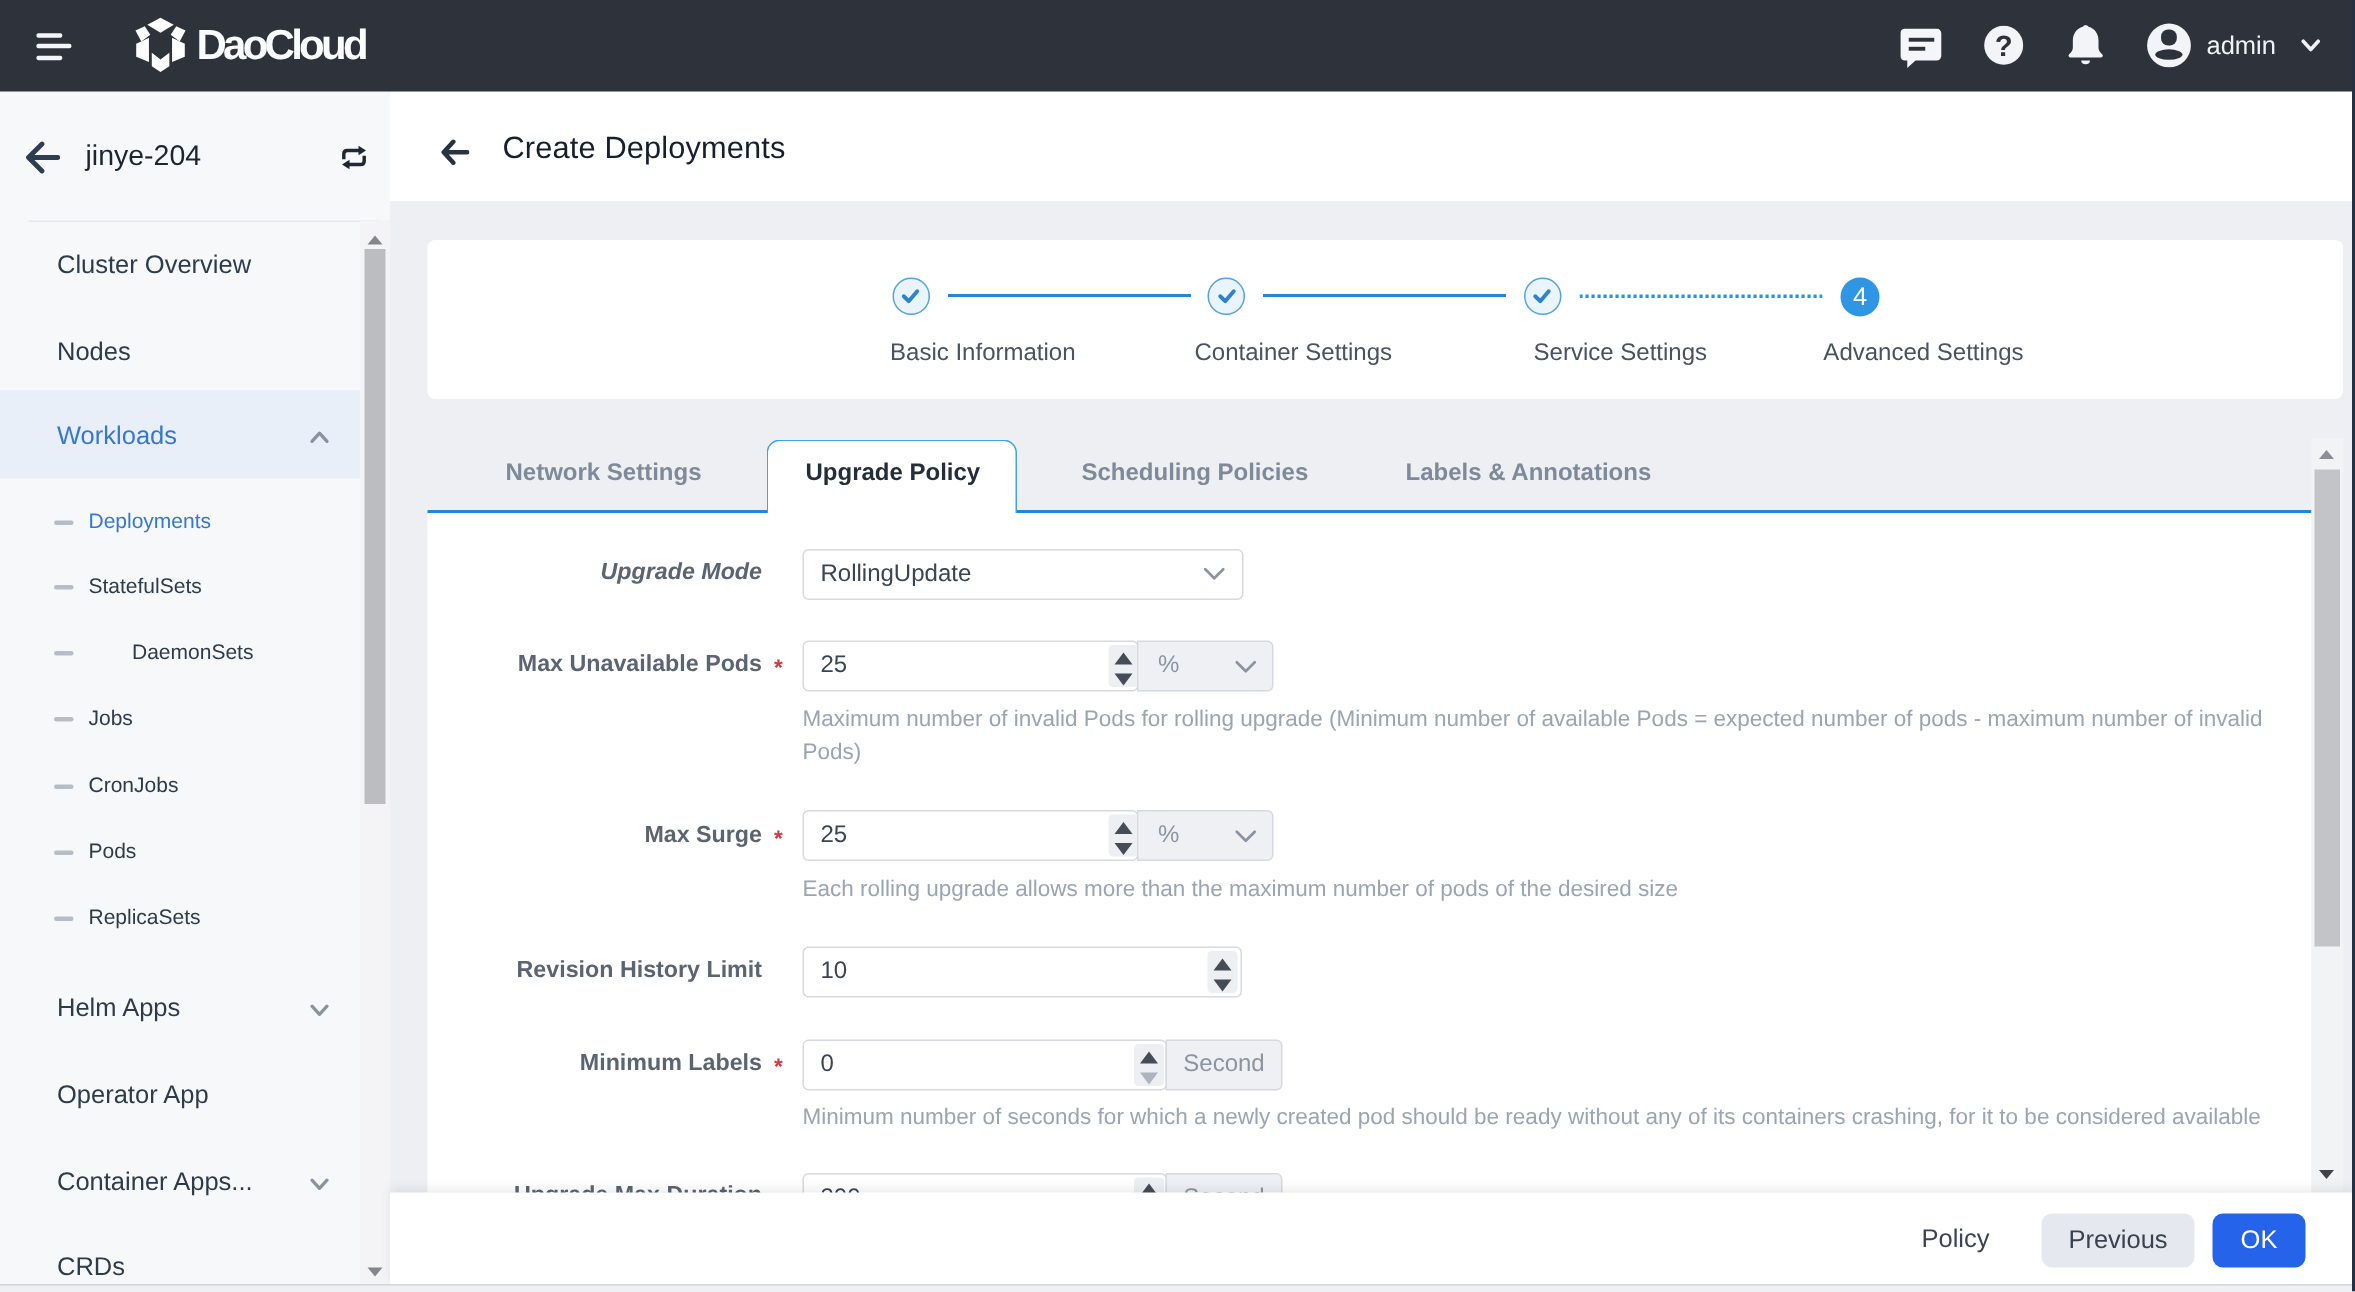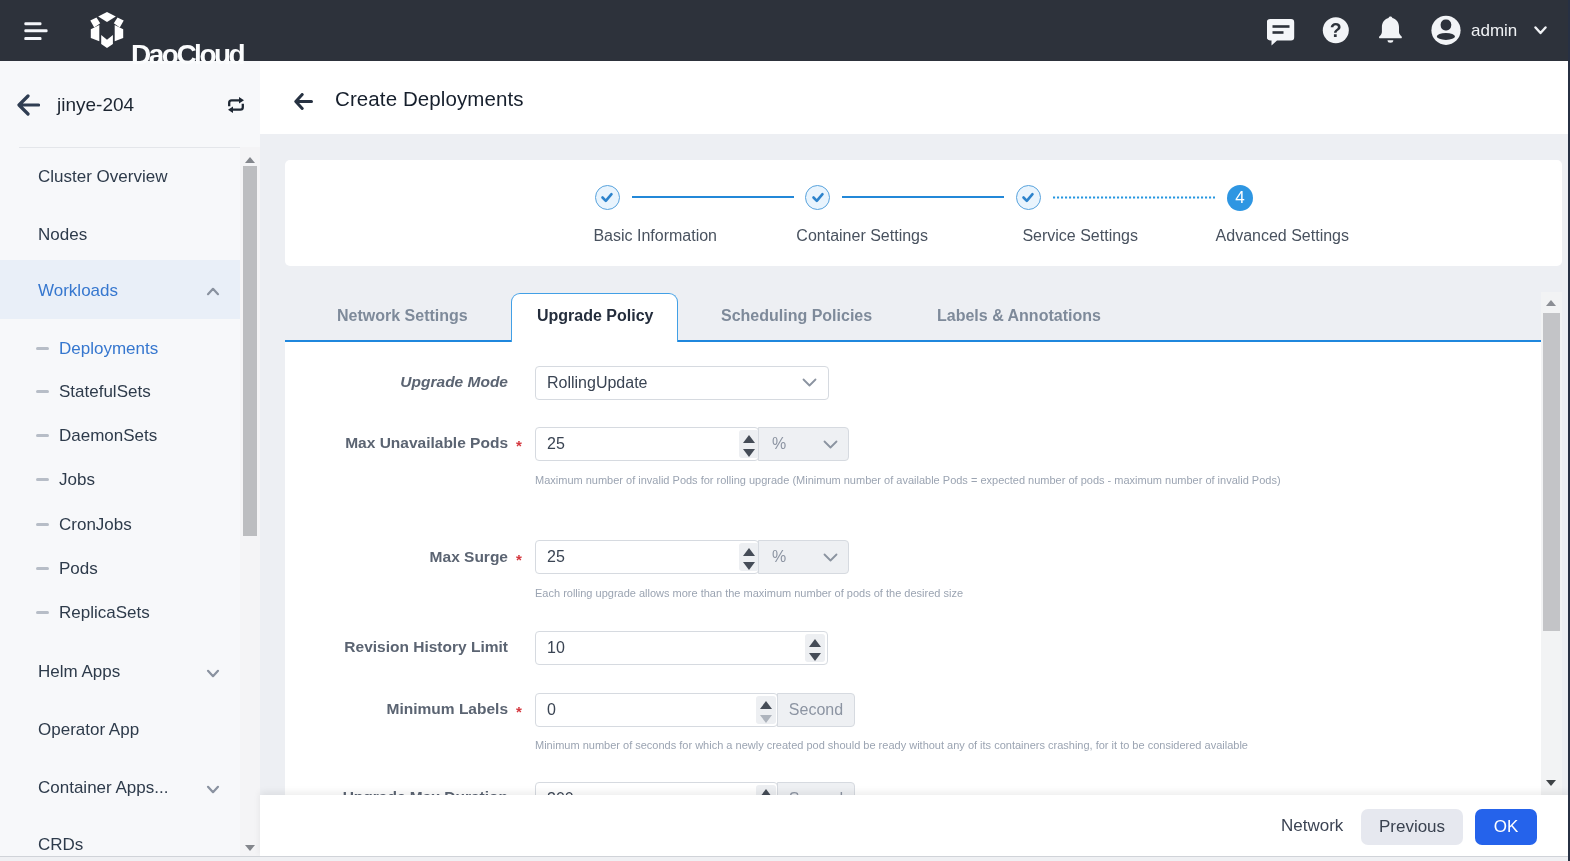--- a/index.html
+++ b/index.html
@@ -2,29 +2,29 @@
 <html><head>
 <meta charset="utf-8">
 <style>
 * { margin:0; padding:0; box-sizing:border-box; }
 html,body { width:1570px; height:861px; overflow:hidden; font-family:"Liberation Sans", sans-serif; }
 body { position:relative; background:#edeff3; }
 .abs { position:absolute; }
 
 
 #navbar { left:0; top:0; width:1570px; height:61px; background:#2d323b; z-index:50; }
-#brand { left:131px; top:14px; font-size:28px; font-weight:bold; color:#fbfcfd; letter-spacing:-2.5px;margin-top:25px; }
+#brand { left:131px; top:14px; font-size:28px; font-weight:bold; color:#fbfcfd; letter-spacing:-2.5px; }
 .nav-admin { left:1471px; top:21px; font-size:17px; color:#f0f2f5; font-weight:500; }
 
 
 #sidebar { left:0; top:61px; width:260px; height:796px; background:#f7f8fa; z-index:10; }
 .side-title { left:57px; top:33px; font-size:19px; font-weight:500; color:#1c2531; }
 .side-div { left:19px; top:86px; width:234px; height:1px; background:#e4e6ea; }
 .mi { position:absolute; left:38px; font-size:17px; color:#2e3b4b; }
-.mi-sub { position:absolute; left:59px; font-size:17px; color:#2e3b4b;text-align:center; }
+.mi-sub { position:absolute; left:59px; font-size:14px; color:#2e3b4b;text-align:center; }
 .dash { position:absolute; left:36px; width:13px; height:3px; border-radius:2px; background:#b7bdc7; }
 .blue { color:#3677cf !important; }
 #wl-hl { left:0; top:199px; width:240px; height:59px; background:#e9eff8; }
 .chev { position:absolute; width:14px; height:14px; }
 
 
 #mheader { left:260px; top:61px; width:1310px; height:73px; background:#ffffff; }
 #mtitle { left:335px; top:87px; font-size:20.5px; font-weight:500; color:#161f2c; letter-spacing:0.1px; }
 
 
@@ -37,21 +37,21 @@
 .tab { position:absolute; top:307px; font-size:16px; font-weight:bold; color:#7e8a9a; }
 #activetab { left:511px; top:293px; width:167px; height:49px; background:#ffffff; border:1px solid #42a0e6; border-bottom:none; border-radius:9px 9px 0 0; z-index:3; }
 #tabline { left:285px; top:340px; width:1256px; height:2px; background:#1f87dd; z-index:2; }
 #tabcontent { left:285px; top:342px; width:1256px; height:453px; background:#ffffff; z-index:1; }
 
 
 .flabel { position:absolute; width:208px; text-align:right; font-size:15.5px; font-weight:bold; color:#5b6472; }
 .req { position:absolute; color:#d4373e; font-size:15px; font-weight:bold; }
 .inpt { position:absolute; background:#fff; border:1px solid #d6dae0; border-radius:4px; height:34px; font-size:16px; color:#3a4453; line-height:32px; padding-left:11px; }
 .addon { position:absolute; background:#eef0f3; border:1px solid #d6dae0; border-radius:0 4px 4px 0; height:34px; font-size:16px; color:#8c94a2; line-height:32px; }
-.helper { position:absolute; left:535px; font-size:11px; color:#9ba4b2; line-height:22px; }
+.helper { position:absolute; left:535px; font-size:15px; color:#9ba4b2; line-height:22px; }
 .spinbox { position:absolute; width:20px; height:28px; background:#edeff2; border-radius:3px; }
 
 
 #footer { left:260px; top:795px; width:1310px; height:62px; background:#ffffff; box-shadow:0 -3px 7px rgba(0,0,0,0.07); z-index:20; }
 #btn-cancel { left:1021px; top:21px; font-size:17px; color:#3c4454; }
 #btn-prev { left:1101px; top:14px; width:102px; height:36px; background:#e6e8ef; border-radius:7px; text-align:center; line-height:36px; font-size:17px; color:#3a4250; }
 #btn-ok { left:1215px; top:14px; width:62px; height:36px; background:#2563eb; border-radius:7px; text-align:center; line-height:36px; font-size:17px; color:#ffffff; }
 #bottomstrip { left:0; top:855.5px; width:1570px; height:5.5px; background:#eff0f3; border-top:1.5px solid #d0d3d8; z-index:30; }
 #rightedge { left:1568px; top:0; width:2px; height:861px; background:#273043; z-index:60; }
 
@@ -125,21 +125,21 @@
   <div class="mi blue" style="top:220px;">Workloads</div>
   <svg class="chev" style="left:206px; top:223px;" viewBox="0 0 14 14">
       <path d="M2 10.2 L7 4.8 L12 10.2" fill="none" stroke="#8a92a0" stroke-width="2.2" stroke-linecap="round" stroke-linejoin="round"></path>
     </svg>
 
   <div class="dash" style="top:286px;"></div>
     <div class="mi-sub blue" style="top:278px;">Deployments</div>
   <div class="dash" style="top:329px;"></div>
     <div class="mi-sub" style="top:321px;">StatefulSets</div>
   <div class="dash" style="top:373px;"></div>
-    <div class="mi-sub" style="top:365px;">DaemonSets</div>
+    <div class="mi-sub" style="top:365px;margin-left:29px;">DaemonSets</div>
   <div class="dash" style="top:417px;"></div>
     <div class="mi-sub" style="top:409px;">Jobs</div>
   <div class="dash" style="top:462px;"></div>
     <div class="mi-sub" style="top:454px;">CronJobs</div>
   <div class="dash" style="top:506px;"></div>
     <div class="mi-sub" style="top:498px;">Pods</div>
   <div class="dash" style="top:550px;"></div>
     <div class="mi-sub" style="top:542px;">ReplicaSets</div>
 
   <div class="mi" style="top:601px;">Helm Apps</div>
@@ -251,18 +251,18 @@
   <div class="sb-tri" style="left:760px; top:789px; border-left:6px solid transparent; border-right:6px solid transparent; border-bottom:8px solid #454c57;"></div>
   <div class="addon" style="left:777px; top:782px; width:78px; text-align:center;">Second</div>
 </div>
 
 <div class="abs" style="left:1541px; top:292px; width:21px; height:503px; background:#f2f3f4; z-index:6;"></div>
 <div class="abs" style="left:1543px; top:313px; width:17px; height:318px; background:#c3c4c7; z-index:7;"></div>
 <div class="sb-tri abs" style="left:1546px; top:300px; border-left:5.5px solid transparent; border-right:5.5px solid transparent; border-bottom:6.5px solid #8b8e94; z-index:7;"></div>
 <div class="sb-tri abs" style="left:1546px; top:780px; border-left:5.5px solid transparent; border-right:5.5px solid transparent; border-top:6.5px solid #3f4347; z-index:7;"></div>
 
 <div class="abs" id="footer">
-  <div class="abs" id="btn-cancel">Network</div>
+  <div class="abs" id="btn-cancel">Policy</div>
   <div class="abs" id="btn-prev">Previous</div>
   <div class="abs" id="btn-ok">OK</div>
 </div>
 <div class="abs" id="bottomstrip"></div>
 <div class="abs" id="rightedge"></div>
 
 </body></html>

